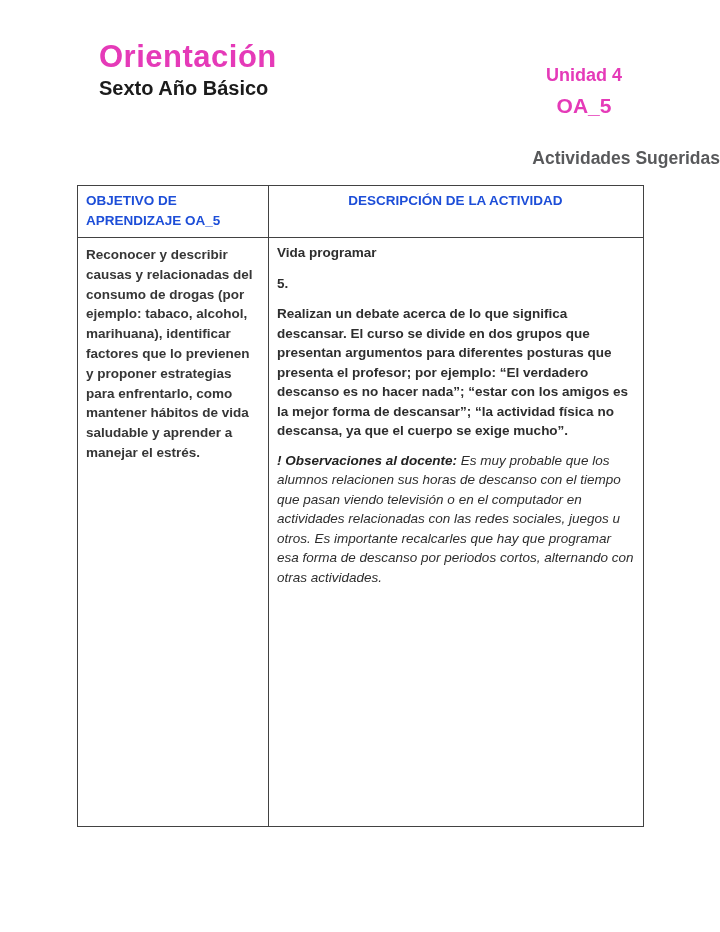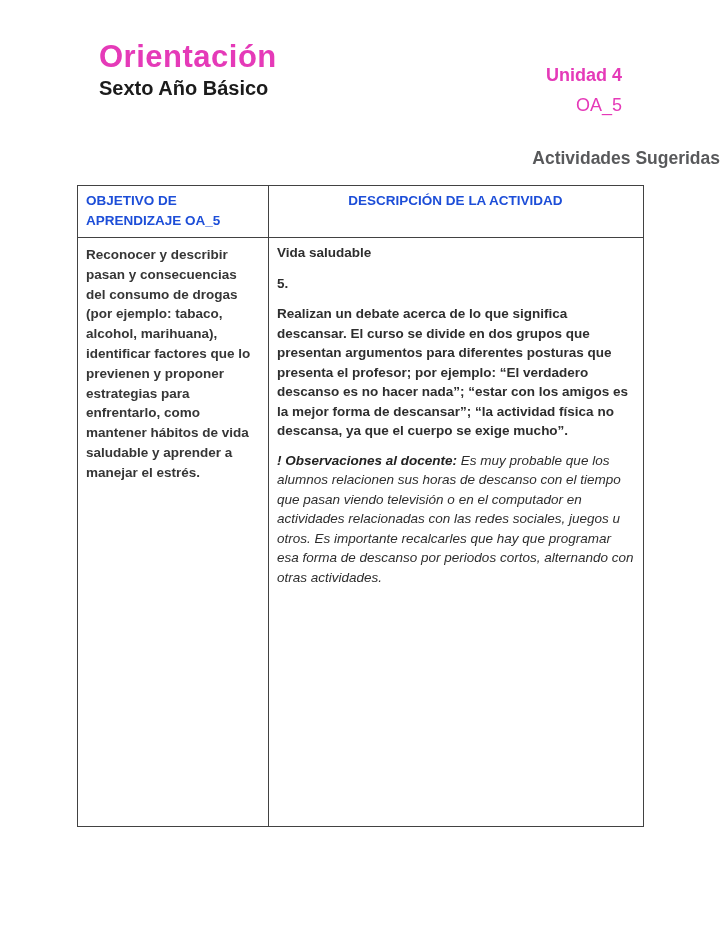--- a/index.html
+++ b/index.html
@@ -53,24 +53,25 @@
     margin-top:16px;
   }
   .unit-label{
     color:var(--brand);
     font-size:18px;
     font-weight:bold;
     line-height:22px;
   }
   .oa-label{
     color:var(--brand);
-    font-size:18px;
-    font-weight:normal;
+    font-size:21px;
+    font-weight:bold;
     line-height:25px;
     margin-top:7px;
+    text-align:center;
   }
 
   
   .section-title{
     position:absolute;
     top:147px;
     left:0;
     width:100%;
     text-align:right;
     color:var(--title-gray);
@@ -153,24 +154,24 @@
   <div class="section-title">Actividades Sugeridas</div>
 
   <table class="activities">
     <tbody>
       <tr class="header-row">
         <td class="th-cell col-objective">OBJETIVO DE APRENDIZAJE OA_5</td>
         <td class="th-cell th-center col-description">DESCRIPCIÓN DE LA ACTIVIDAD</td>
       </tr>
       <tr class="body-row">
         <td class="col-objective">
-          <div class="objective-text">Reconocer y describir pasan y consecuencias del consumo de drogas (por ejemplo: tabaco, alcohol, marihuana), identificar factores que lo previenen y proponer estrategias para enfrentarlo, como mantener hábitos de vida saludable y aprender a manejar el estrés.</div>
+          <div class="objective-text">Reconocer y describir causas y relacionadas del consumo de drogas (por ejemplo: tabaco, alcohol, marihuana), identificar factores que lo previenen y proponer estrategias para enfrentarlo, como mantener hábitos de vida saludable y aprender a manejar el estrés.</div>
         </td>
         <td class="col-description desc-cell">
-          <p class="activity-category">Vida saludable</p>
+          <p class="activity-category">Vida programar</p>
           <p class="activity-number">5.</p>
           <p class="activity-description">Realizan un debate acerca de lo que significa descansar. El curso se divide en dos grupos que presentan argumentos para diferentes posturas que presenta el profesor; por ejemplo: “El verdadero descanso es no hacer nada”; “estar con los amigos es la mejor forma de descansar”; “la actividad física no descansa, ya que el cuerpo se exige mucho”.</p>
           <p class="teacher-note"><span class="note-label">! Observaciones al docente:</span><span class="note-body"> Es muy probable que los alumnos relacionen sus horas de descanso con el tiempo que pasan viendo televisión o en el computador en actividades relacionadas con las redes sociales, juegos u otros. Es importante recalcarles que hay que programar esa forma de descanso por periodos cortos, alternando con otras actividades.</span></p>
         </td>
       </tr>
     </tbody>
   </table>
 
 </div>
 

